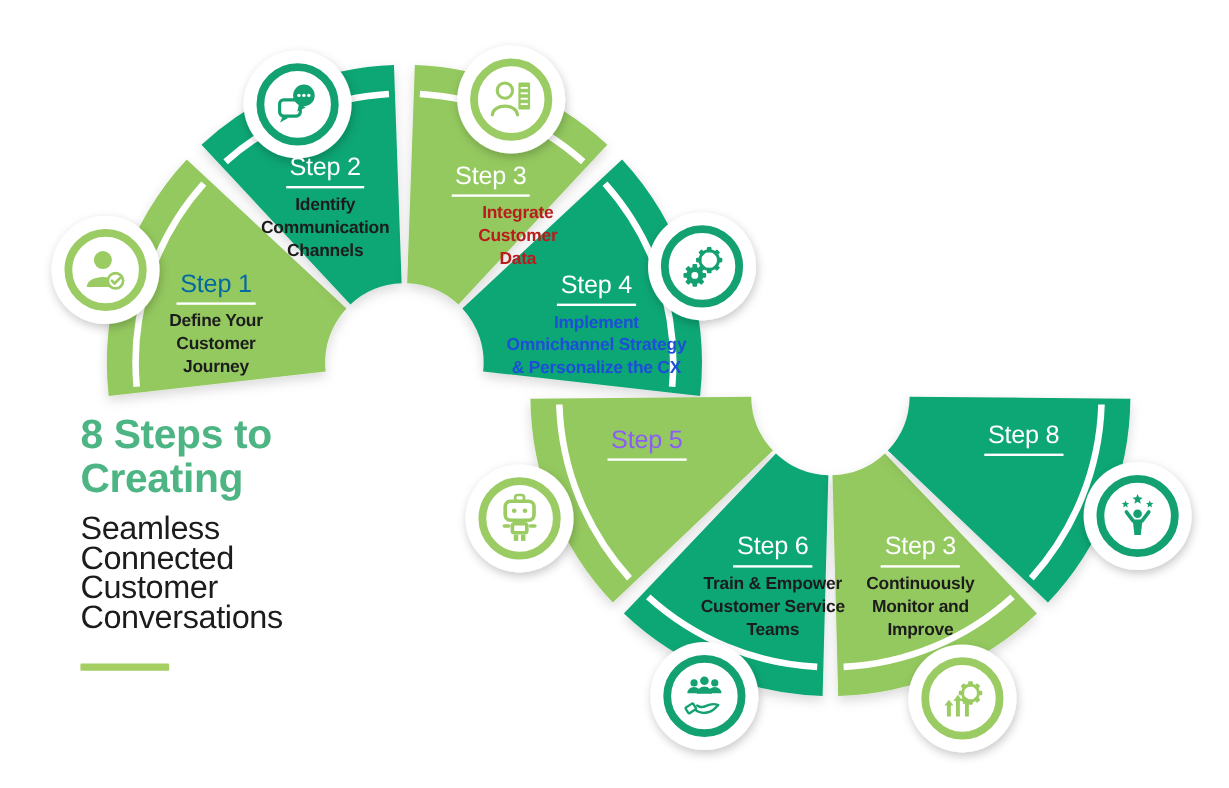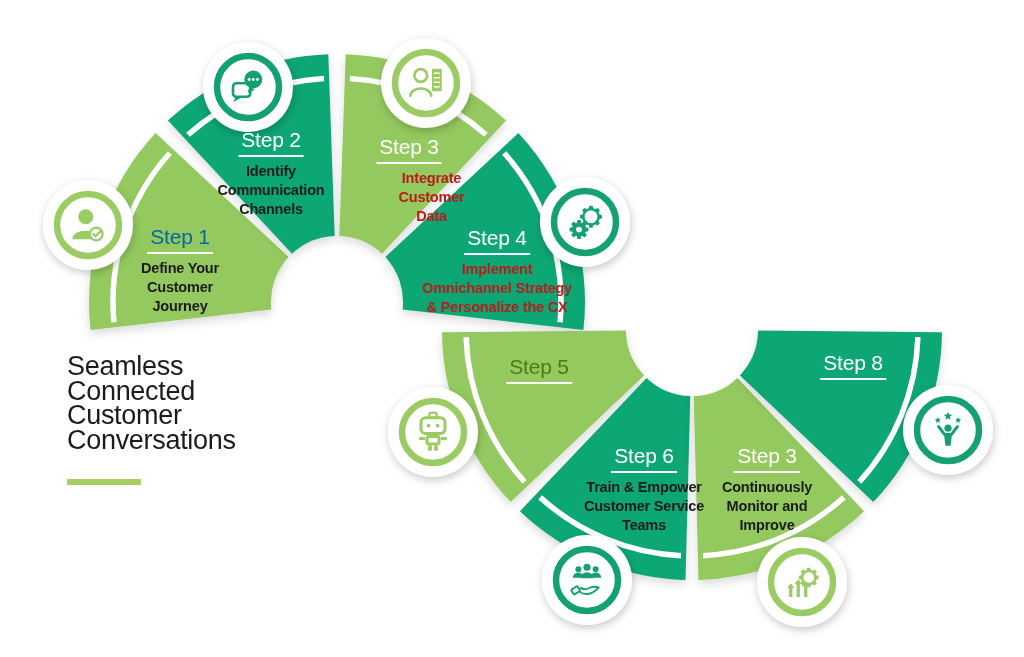--- a/index.html
+++ b/index.html
@@ -177,41 +177,43 @@
     <path d="M45.5,14.7L46.6,17.4L49.6,17.7L47.3,19.6L48.0,22.5L45.5,20.9L43.0,22.5L43.7,19.6L41.4,17.7L44.4,17.4Z" fill="#14A171"></path>
     <circle cx="32" cy="29.5" r="4.8" fill="#14A171"></circle>
     <path d="M26.5 36 h11 l-2 17 h-7 Z" fill="#14A171"></path>
     <path d="M27 37.5 L19.5 27.5" stroke="#14A171" stroke-width="4" stroke-linecap="round"></path>
     <path d="M37 37.5 L44.5 27.5" stroke="#14A171" stroke-width="4" stroke-linecap="round"></path>
         </g>
   </g>
     </svg>
 
   <div class="title-block">
+    <div class="headline" style="color: rgb(77, 180, 131);">8 Steps to
+Creating</div>
     <div class="subtitle" style="color: rgb(28, 28, 28);">Seamless
 Connected
 Customer
 Conversations</div>
     <div class="title-rule" style="background: rgb(165, 206, 99);"></div>
   </div>
 
   <div id="step-texts">
       <div class="step-text" style="left: 180px; top: 225px;"><div class="step-label" style="color: #0369a1; border-bottom-color: rgb(255, 255, 255);">Step 1</div><div class="step-desc" style="color: rgb(28, 28, 28);">Define Your
 Customer
 Journey</div></div>
       <div class="step-text" style="left: 271px; top: 128px;"><div class="step-label" style="color: rgb(255, 255, 255); border-bottom-color: rgb(255, 255, 255);">Step 2</div><div class="step-desc" style="color: rgb(28, 28, 28);">Identify
 Communication
 Channels</div></div>
       <div class="step-text" style="left: 409px; top: 135px;"><div class="step-label" style="color: rgb(255, 255, 255); border-bottom-color: rgb(255, 255, 255);">Step 3</div><div class="step-desc" style="color: #b91c1c; margin-left: 45px;">Integrate
 Customer
 Data</div></div>
-      <div class="step-text" style="left: 497px; top: 226px;"><div class="step-label" style="color: rgb(255, 255, 255); border-bottom-color: rgb(255, 255, 255);">Step 4</div><div class="step-desc" style="color: #b91c1c;">Implement
+      <div class="step-text" style="left: 497px; top: 226px;"><div class="step-label" style="color: rgb(255, 255, 255); border-bottom-color: rgb(255, 255, 255);">Step 4</div><div class="step-desc" style="color: #1d4ed8;">Implement
 Omnichannel Strategy
 &amp; Personalize the CX</div></div>
-      <div class="step-text" style="left: 539px; top: 355px;"><div class="step-label" style="color: #4d7c0f; border-bottom-color: rgb(255, 255, 255);">Step 5</div></div>
+      <div class="step-text" style="left: 539px; top: 355px;"><div class="step-label" style="color: #8b5cf6; border-bottom-color: rgb(255, 255, 255);">Step 5</div></div>
       <div class="step-text" style="left: 644px; top: 444px;"><div class="step-label" style="color: rgb(255, 255, 255); border-bottom-color: rgb(255, 255, 255);">Step 6</div><div class="step-desc" style="color: rgb(28, 28, 28);">Train &amp; Empower
 Customer Service
 Teams</div></div>
       <div class="step-text" style="left: 767px; top: 444px;"><div class="step-label" style="color: rgb(255, 255, 255); border-bottom-color: rgb(255, 255, 255);">Step 3</div><div class="step-desc" style="color: rgb(28, 28, 28);">Continuously
 Monitor and
 Improve</div></div>
       <div class="step-text" style="left: 853px; top: 351px;"><div class="step-label" style="color: rgb(255, 255, 255); border-bottom-color: rgb(255, 255, 255);">Step 8</div></div>
     </div>
 </div>
 

